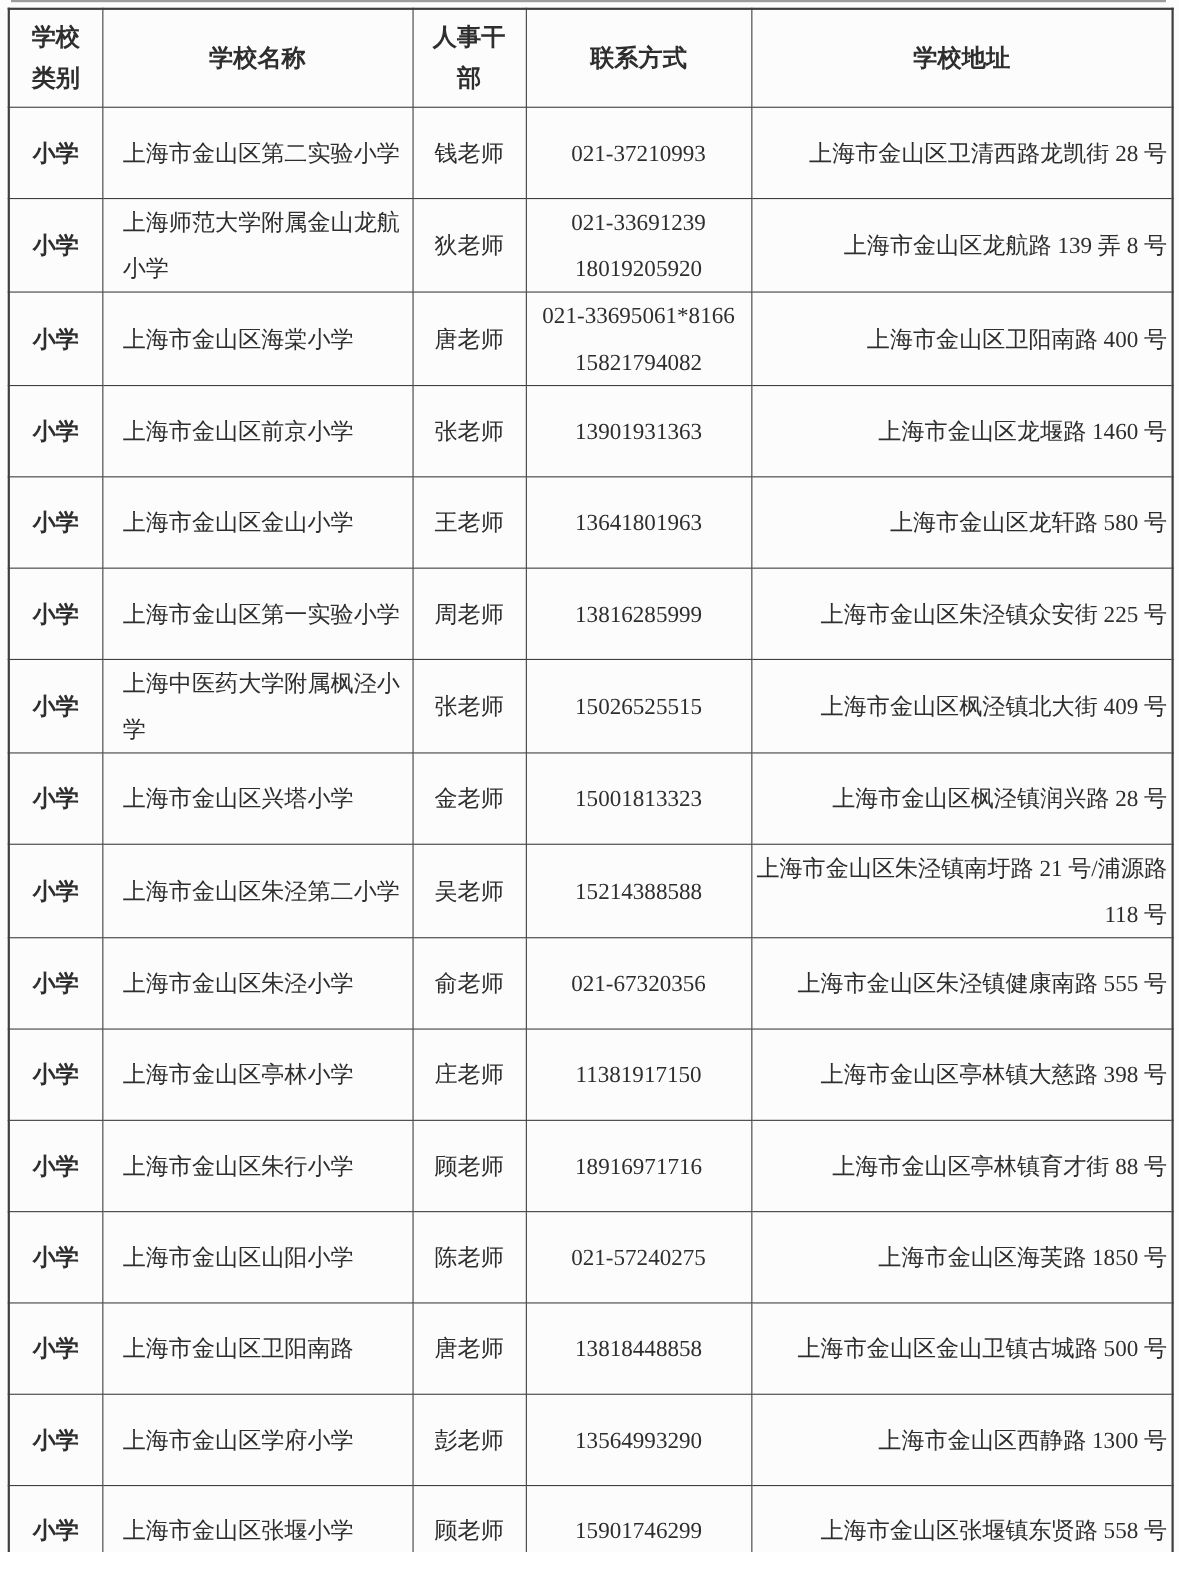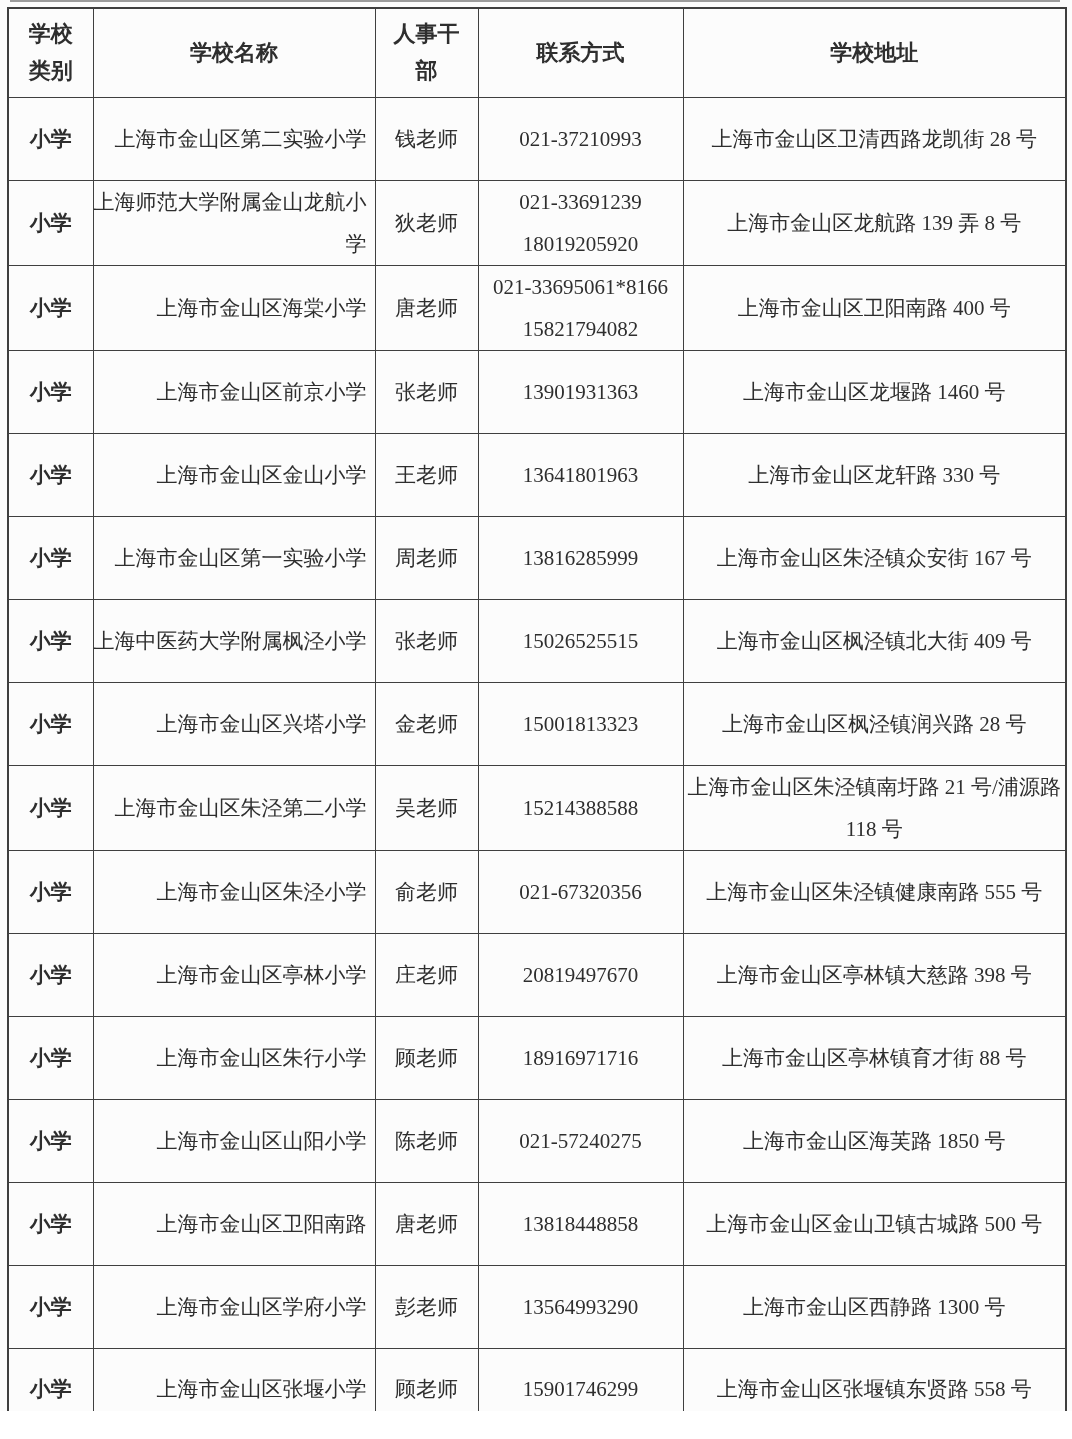--- a/index.html
+++ b/index.html
@@ -54,24 +54,24 @@
   th {
     font-weight: bold;
     font-size: 22px;
     text-align: center;
     white-space: pre-line;
     line-height: 1.65;
   }
   td { line-height: 2.0; }
 
   td.c-cat     { text-align: center; font-weight: bold; }
-  td.c-name    { text-align: right; padding-right: 8px; }
+  td.c-name    { text-align: left; padding-left: 18px; padding-right: 8px; }
   td.c-officer { text-align: center; }
   td.c-contact { text-align: center; margin-left: 20px; }
-  td.c-addr    { text-align: center; padding-left: 4px; padding-right: 4px; }
+  td.c-addr    { text-align: right; padding-left: 4px; padding-right: 4px; }
 
   .contact-line { line-height: 2.0; }
 </style>
 </head>
 <body>
 
 <div class="page">
   <div class="top-artifact"></div>
 
   <table class="school-table">
@@ -132,30 +132,30 @@
           </td>
       <td class="c-addr">上海市金山区龙堰路 1460 号</td>
     </tr>
         <tr>
       <td class="c-cat">小学</td>
       <td class="c-name">上海市金山区金山小学</td>
       <td class="c-officer">王老师</td>
       <td class="c-contact">
             <div class="contact-line">13641801963</div>
           </td>
-      <td class="c-addr">上海市金山区龙轩路 330 号</td>
+      <td class="c-addr">上海市金山区龙轩路 580 号</td>
     </tr>
         <tr>
       <td class="c-cat">小学</td>
       <td class="c-name">上海市金山区第一实验小学</td>
       <td class="c-officer">周老师</td>
       <td class="c-contact">
             <div class="contact-line">13816285999</div>
           </td>
-      <td class="c-addr">上海市金山区朱泾镇众安街 167 号</td>
+      <td class="c-addr">上海市金山区朱泾镇众安街 225 号</td>
     </tr>
         <tr>
       <td class="c-cat">小学</td>
       <td class="c-name">上海中医药大学附属枫泾小学</td>
       <td class="c-officer">张老师</td>
       <td class="c-contact">
             <div class="contact-line">15026525515</div>
           </td>
       <td class="c-addr">上海市金山区枫泾镇北大街 409 号</td>
     </tr>
@@ -184,21 +184,21 @@
       <td class="c-contact">
             <div class="contact-line">021-67320356</div>
           </td>
       <td class="c-addr">上海市金山区朱泾镇健康南路 555 号</td>
     </tr>
         <tr>
       <td class="c-cat">小学</td>
       <td class="c-name">上海市金山区亭林小学</td>
       <td class="c-officer">庄老师</td>
       <td class="c-contact">
-            <div class="contact-line">20819497670</div>
+            <div class="contact-line">11381917150</div>
           </td>
       <td class="c-addr">上海市金山区亭林镇大慈路 398 号</td>
     </tr>
         <tr>
       <td class="c-cat">小学</td>
       <td class="c-name">上海市金山区朱行小学</td>
       <td class="c-officer">顾老师</td>
       <td class="c-contact">
             <div class="contact-line">18916971716</div>
           </td>

